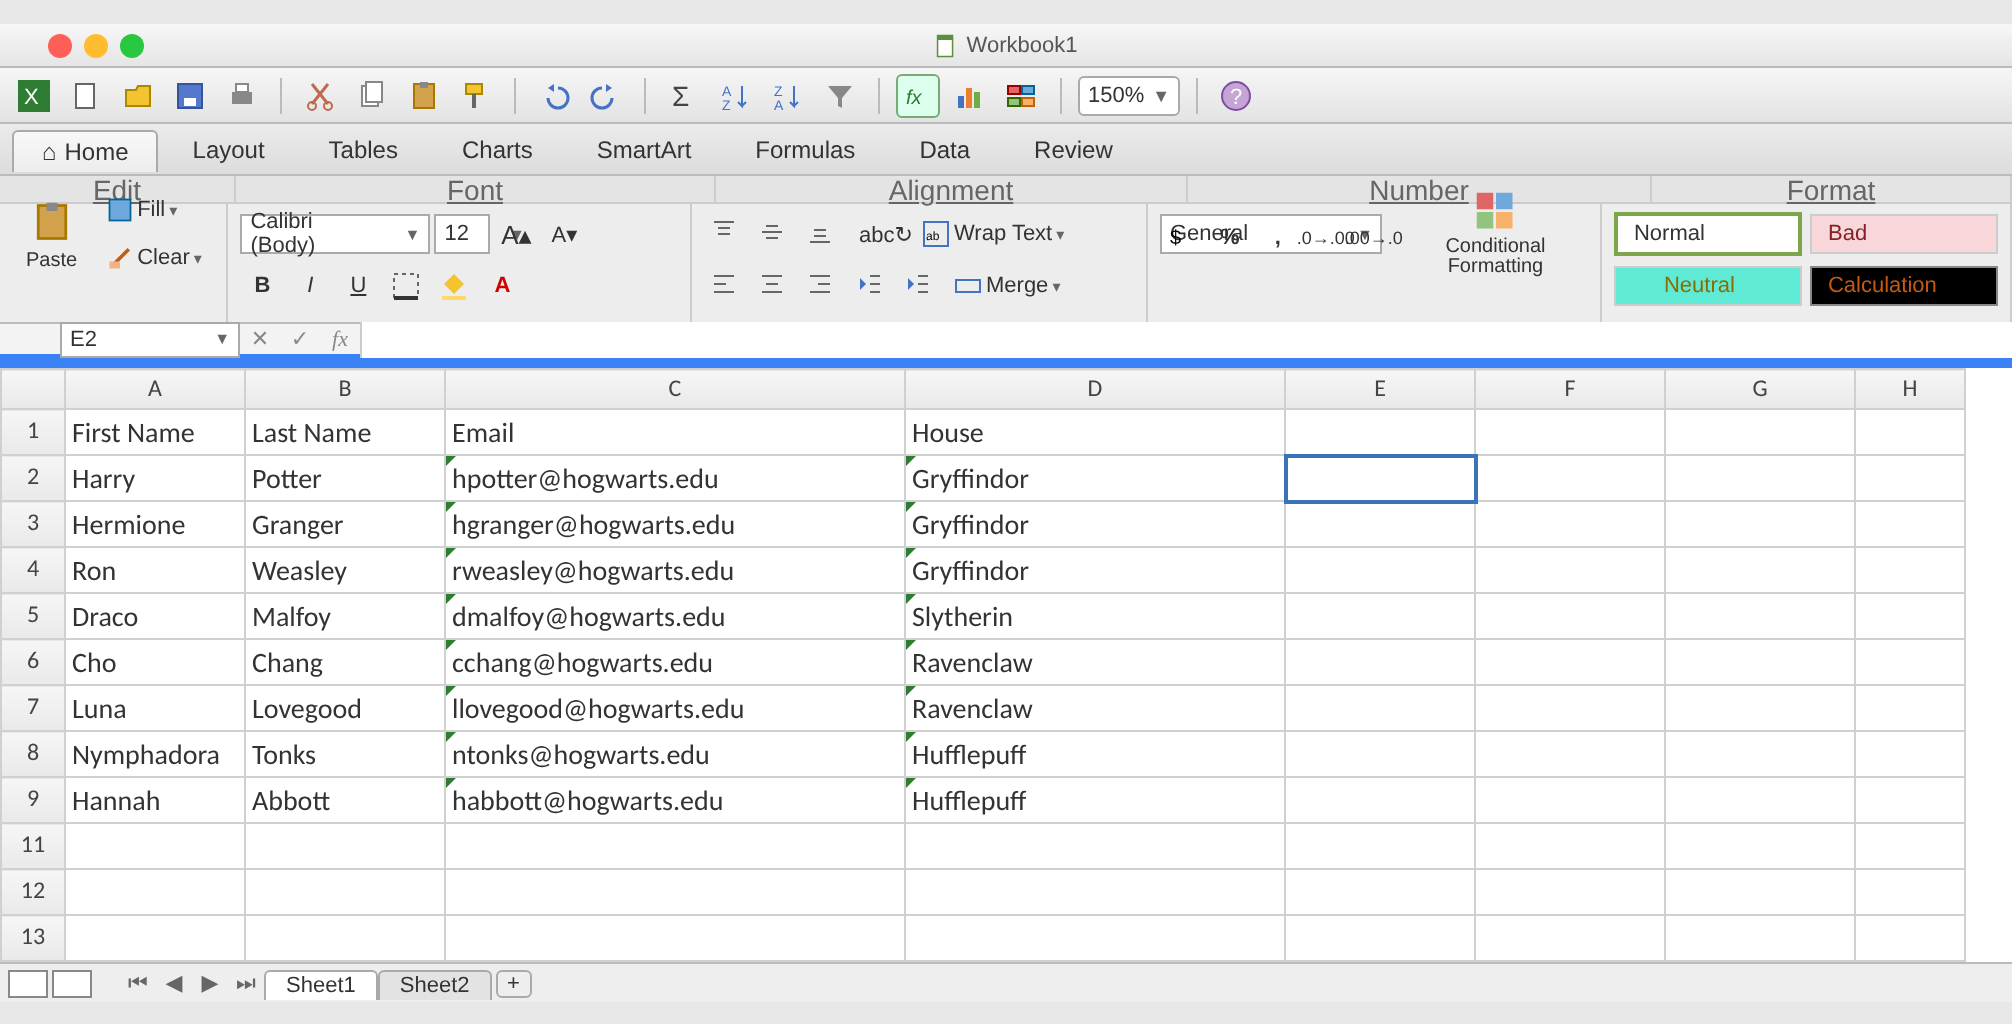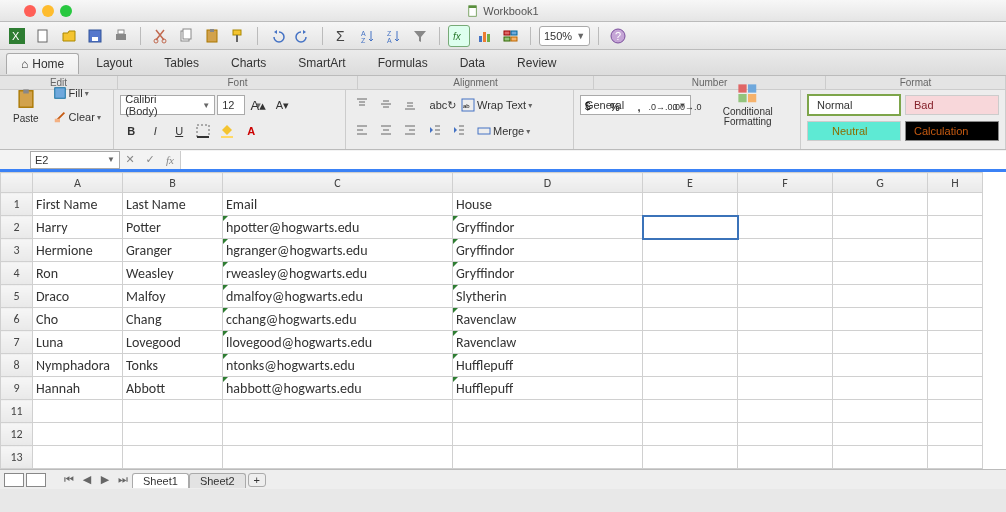--- a/index.html
+++ b/index.html
@@ -1,19 +1,19 @@
 <!DOCTYPE html>
 <html><head>
 <meta charset="utf-8">
 <style>
 * { box-sizing: border-box; margin: 0; padding: 0; font-family: "Lucida Grande", Arial, sans-serif; }
 body { width: 1006px; height: 512px; background: #e8e8e8; overflow: hidden; font-size: 11px; color: #333; }
 
 
-.titlebar { height: 22px; background: linear-gradient(#f7f7f7,#e5e5e5); display: flex; align-items: center; padding: 0 24px; border-bottom: 1px solid #bbb; position: relative; }
+.titlebar { height: 22px; background: linear-gradient(#f7f7f7,#e5e5e5); display: flex; align-items: center; padding: 0 24px; border-bottom: 1px solid #bbb; position: relative; margin-top: 12px; }
 .traffic { display: flex; gap: 6px; }
 .traffic span { width: 12px; height: 12px; border-radius: 50%; display: block; }
 .traffic .r { background: #ff5f57; } .traffic .y { background: #febc2e; } .traffic .g { background: #28c840; }
 .titlebar .title { position: absolute; left: 50%; transform: translateX(-50%); color: #555; display:flex; align-items:center; gap:4px; }
 .titlebar .title svg { width:12px; height:12px; }
 
 
 .qat { height: 28px; background: linear-gradient(#f6f6f6,#e3e3e3); border-bottom: 1px solid #bbb; display: flex; align-items: center; padding: 0 6px; gap: 4px; }
 .qat .sep { width: 1px; height: 18px; background: #bbb; margin: 0 4px; }
 .iconbtn { width: 22px; height: 22px; display: flex; align-items: center; justify-content: center; border: 1px solid transparent; border-radius: 3px; cursor: pointer; }
@@ -23,35 +23,35 @@
 
 
 .ribbon-tabs { height: 26px; background: linear-gradient(#ebebeb,#dcdcdc); border-bottom: 1px solid #bbb; display: flex; align-items: center; padding-left: 6px; gap: 2px; }
 .ribbon-tabs .tab { padding: 3px 14px; font-size: 12px; font-weight: 500; color:#333; border: 1px solid transparent; border-bottom: none; border-radius: 3px 3px 0 0; cursor:pointer; }
 .ribbon-tabs .tab.active { background: linear-gradient(#f8f8f8,#ededed); border-color:#aaa; position:relative; top:1px;text-align:center;}
 .ribbon-tabs .home-icon { margin-right:4px; }
 
 
 .ribbon { height: 60px; background: #ededed; border-bottom: 1px solid #bbb; display: flex; }
 .group { border-right: 1px solid #ccc; padding: 2px 6px; display: flex; flex-direction: column; position:relative; }
-.group-title-bar { height:14px; background:#e4e4e4; border-bottom:1px solid #ccc; display:flex; font-size:10px; color:#666;}
+.group-title-bar { height:14px; background:#e4e4e4; border-bottom:1px solid #ccc; display:flex; font-size:14px; color:#666;text-decoration:underline;}
 .group-title-bar span{ border-right:1px solid #ccc; display:flex; align-items:center; justify-content:center;}
 .rowflex { display:flex; align-items:center; gap:2px; height:26px;}
 .smallbtn { display:flex; align-items:center; gap:2px; padding:1px 4px; border:1px solid transparent; border-radius:3px; font-size:11px; cursor:pointer;}
 .fontbox { border:1px solid #aaa; background:#fff; height:20px; font-size:11px; padding:0 4px; display:flex; align-items:center; gap:20px;}
 .fontname{width:95px;} .fontsize{width:28px;}
 .bigbtn { display:flex; flex-direction:column; align-items:center; justify-content:center; padding:2px 6px; font-size:10px; gap:2px; cursor:pointer; border:1px solid transparent; border-radius:3px;}
 .stylecell { border:1px solid #ccc; padding:3px 8px; font-size:11px; width:94px; cursor:pointer;}
 .stylecell.normal{background:#fff; border:2px solid #7da54a;}
 .stylecell.bad{background:#f8d7da; color:#842029;}
 .stylecell.neutral{background:#5eead4; color:#8a6d00;padding-left:24px;}
 .stylecell.calc{background:#000000; color:#c55a11; border-color:#888;}
 
 
-.fbar { height: 22px; background: #f3f3f3; border-bottom:3px solid #3b82f6; display:flex; align-items:center; }
+.fbar { height: 22px; background: #f3f3f3; border-bottom:7px solid #3b82f6; display:flex; align-items:center; }
 .namebox { width:90px; border:1px solid #aaa; background:#fff; height:18px; margin-left:30px; display:flex; align-items:center; padding:0 4px; font-size:11px; justify-content:space-between;}
 .fbar .fbtn { width:20px; display:flex; justify-content:center; color:#888;}
 .fbar .fx { font-style:italic; font-family:"Times New Roman",serif; }
 .fbar .finput { flex:1; border-left:1px solid #ccc; height:18px; background:#fff; }
 
 
 .grid-wrap { position:relative; background:#fff; }
 table.sheet { border-collapse:collapse; table-layout:fixed; }
 table.sheet th, table.sheet td { border:1px solid #d0d0d0; height:23px; font-size:14px; font-family: Calibri, Arial, sans-serif; }
 table.sheet thead th { background: linear-gradient(#f6f6f6,#e9e9e9); font-weight:normal; font-size:12px; color:#444; text-align:center; height:20px;}

